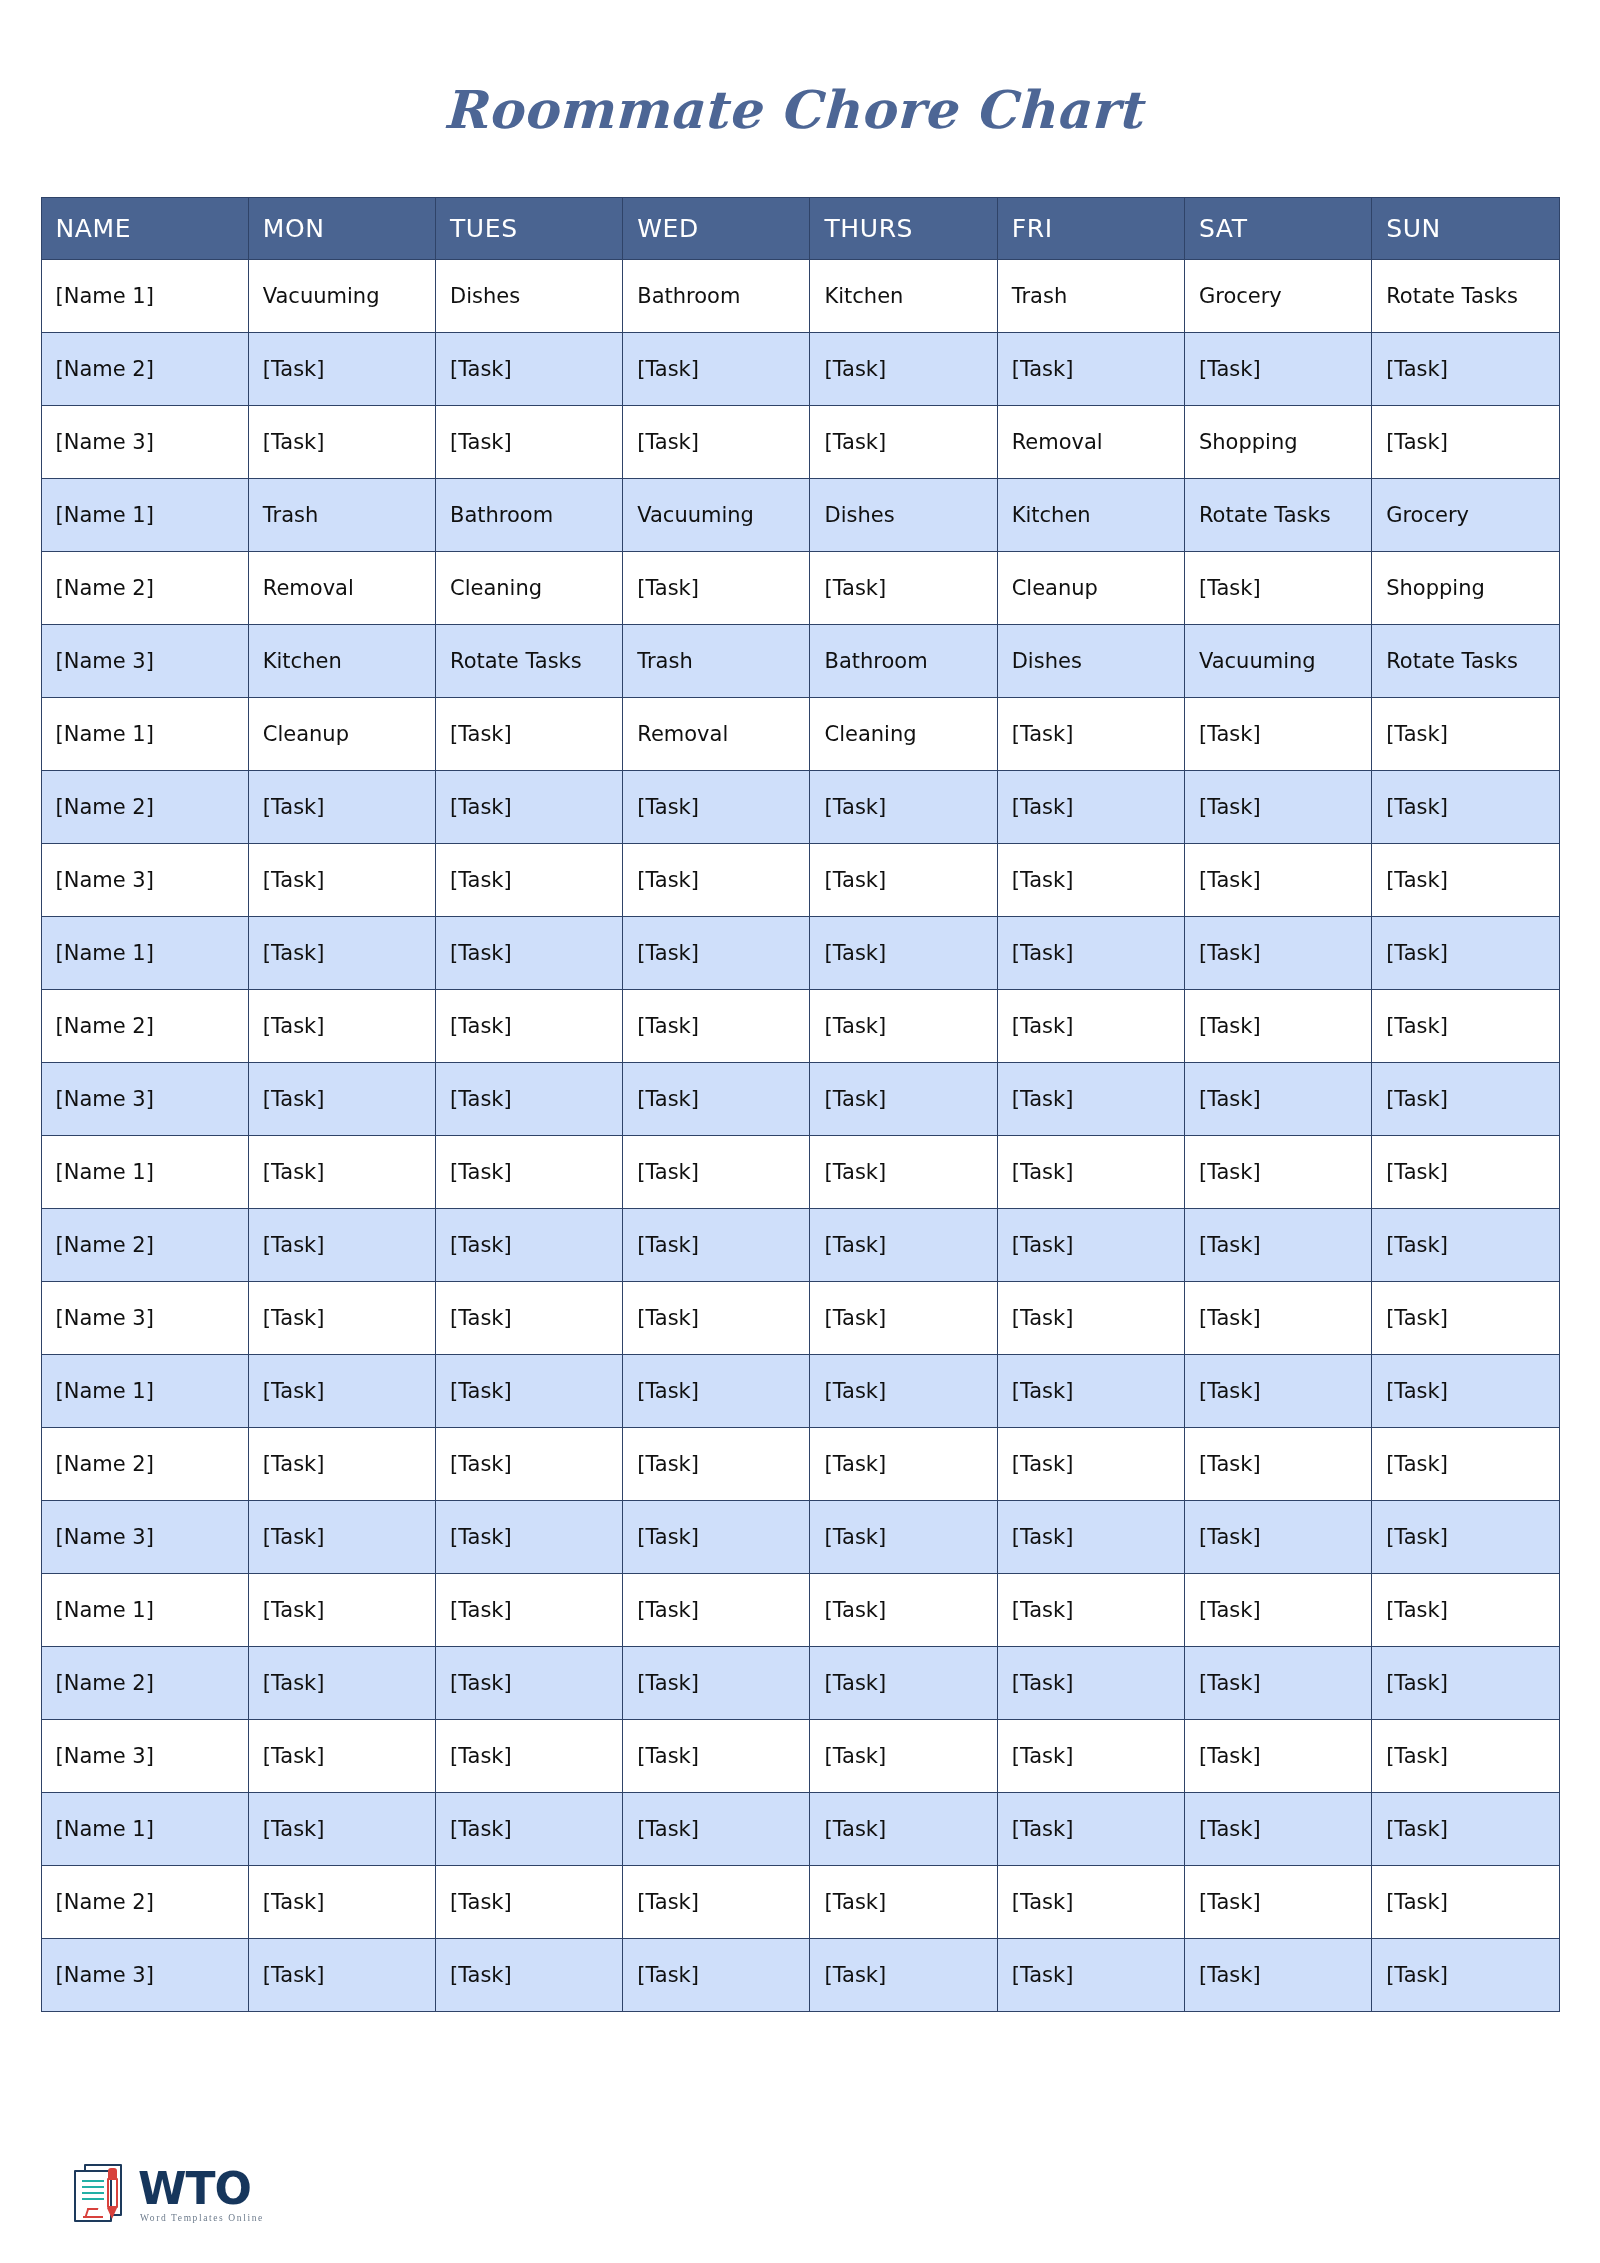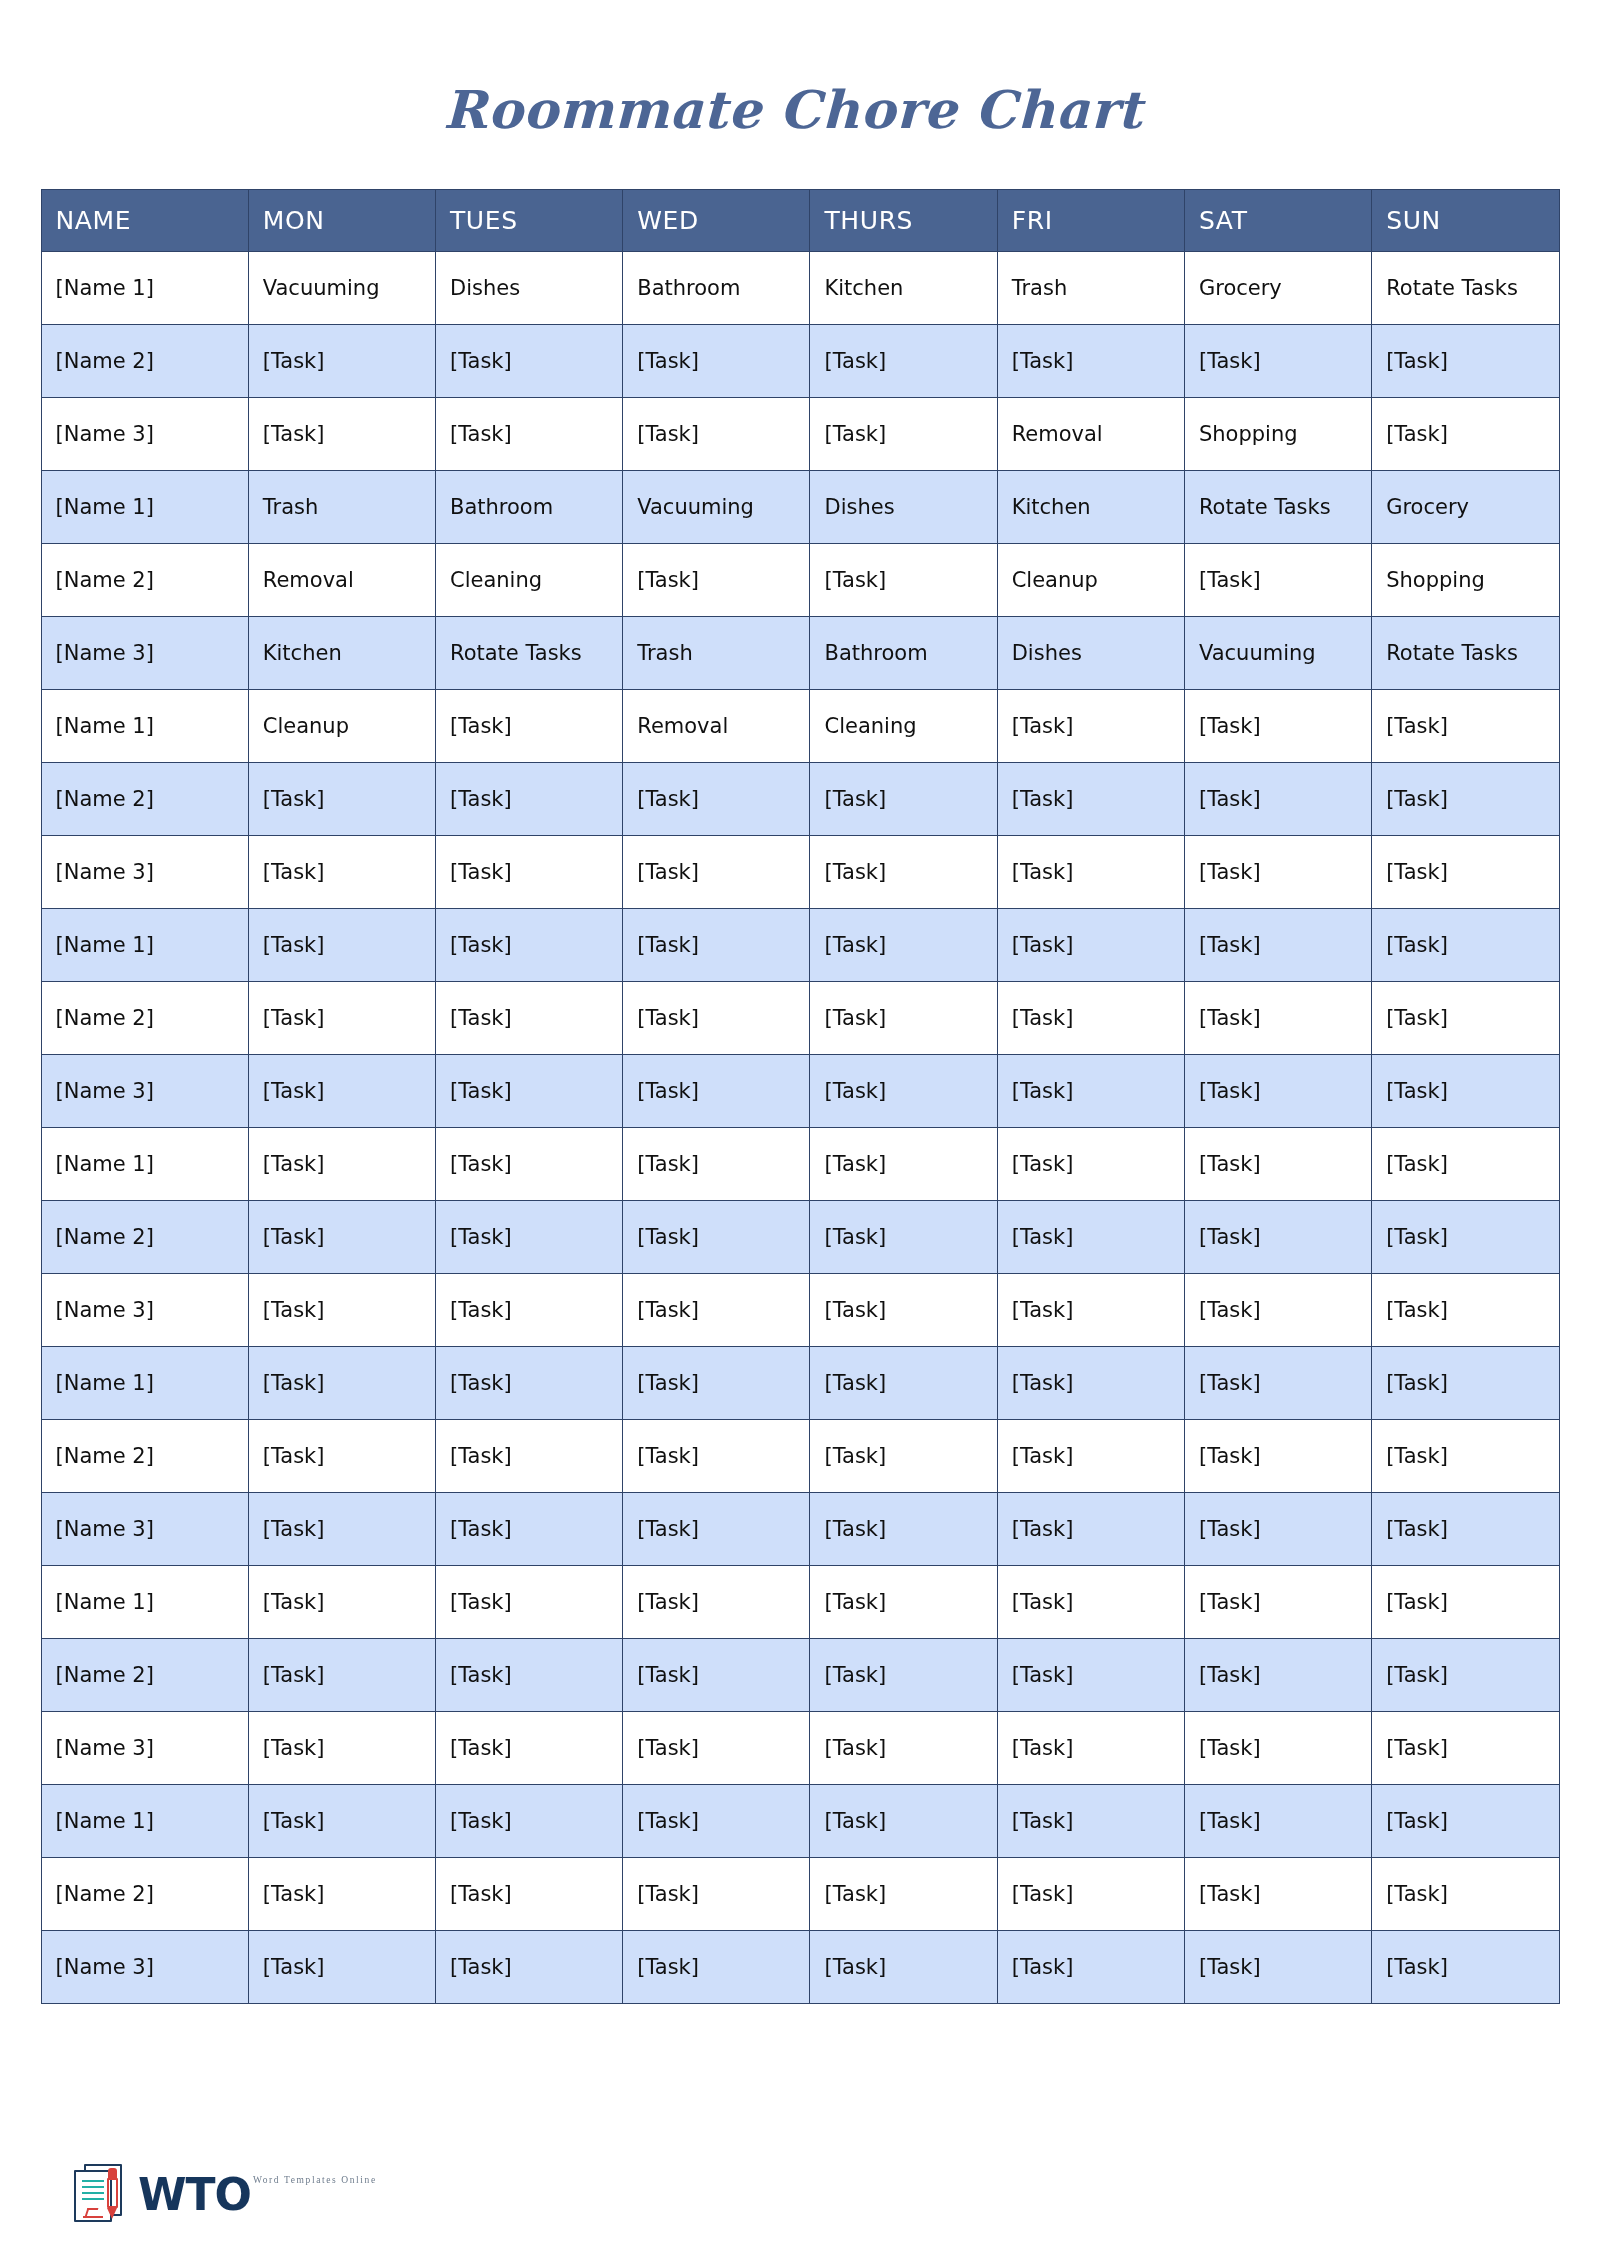--- a/index.html
+++ b/index.html
@@ -29,21 +29,21 @@
     font-family: "DejaVu Serif", serif;
     font-style: italic;
     font-weight: bold;
     font-size: 52px;
     letter-spacing: 0.5px;
     padding-top: 84px;
     line-height: 1;
     transform: skewX(-4deg);
   }
   .table-wrap {
-    margin: 0 auto;
+    margin: 8px auto;
     width: 1519px;
     padding-top: 53px;
   }
   table.chore {
     width: 1519px;
     border-collapse: collapse;
     table-layout: fixed;
   }
   table.chore th, table.chore td {
     border: 1px solid #2f4368;
@@ -156,21 +156,21 @@
     position: absolute;
     left: 1px; top: 40px;
     width: 0; height: 0;
     border-left: 5.5px solid transparent;
     border-right: 5.5px solid transparent;
     border-top: 11px solid #d8413c;
   }
   .logo-text-block {
     margin-left: 8px;
     display: flex;
-    flex-direction: row;
+    flex-direction: column;
     align-items: flex-start;
     line-height: 1;
   }
   .logo-wto {
     font-family: "DejaVu Sans", sans-serif;
     font-weight: bold;
     font-size: 44px;
     color: #16365c;
     letter-spacing: -1px;
   }

